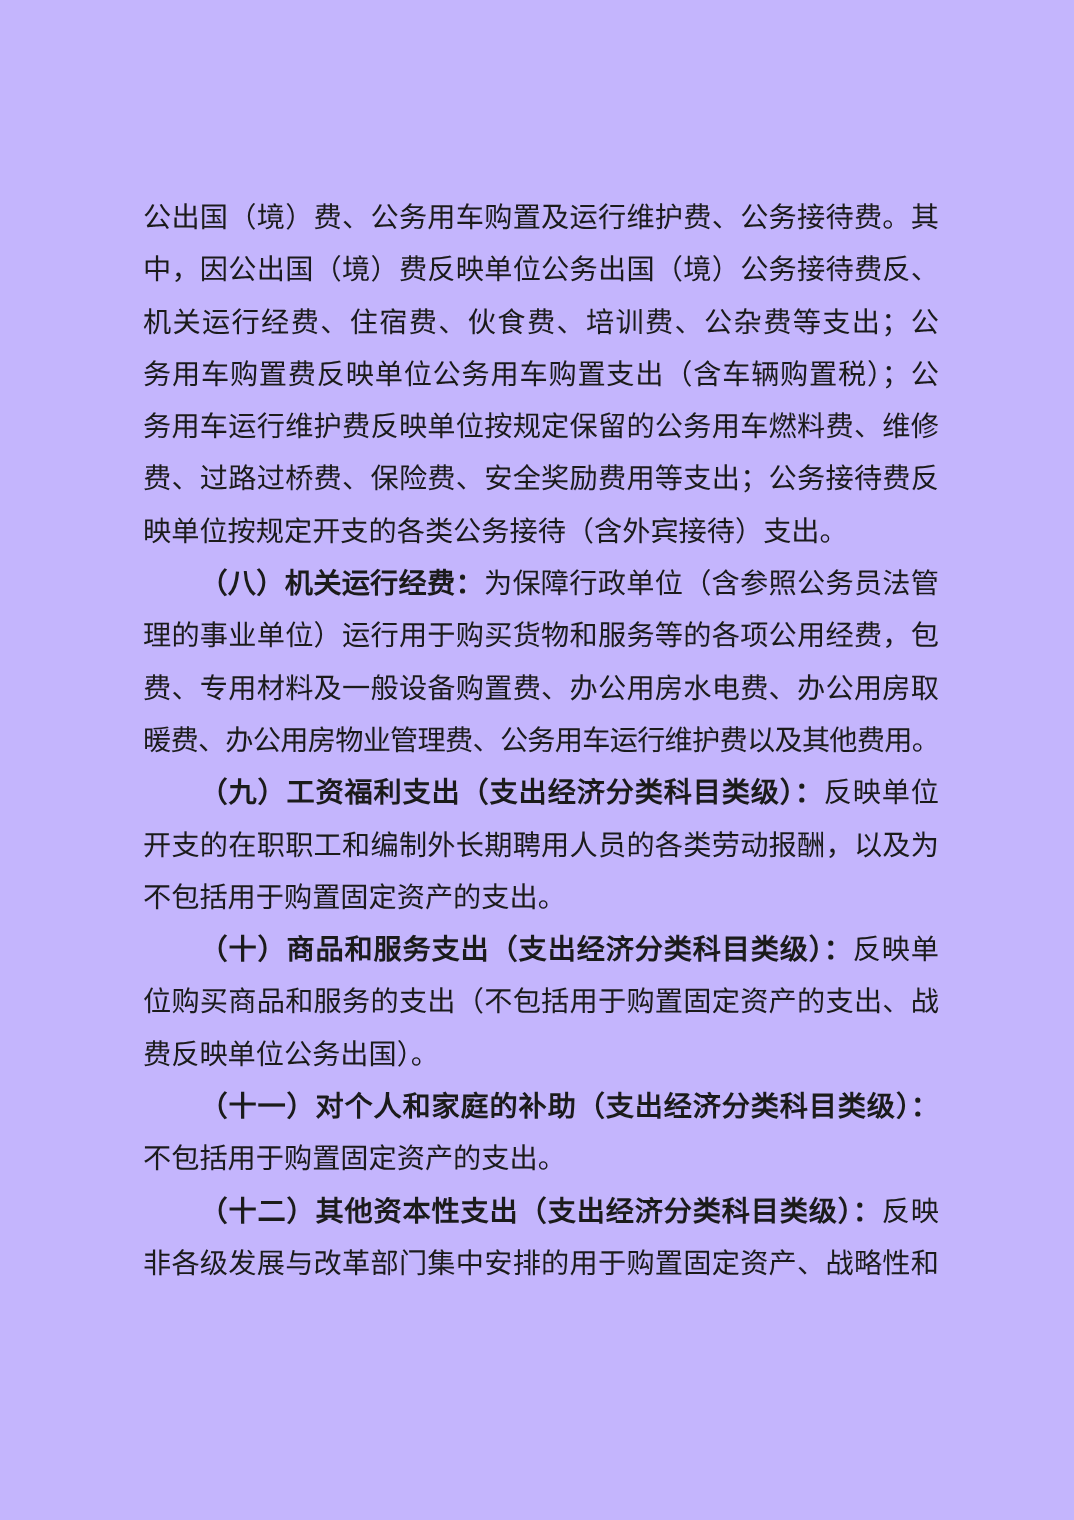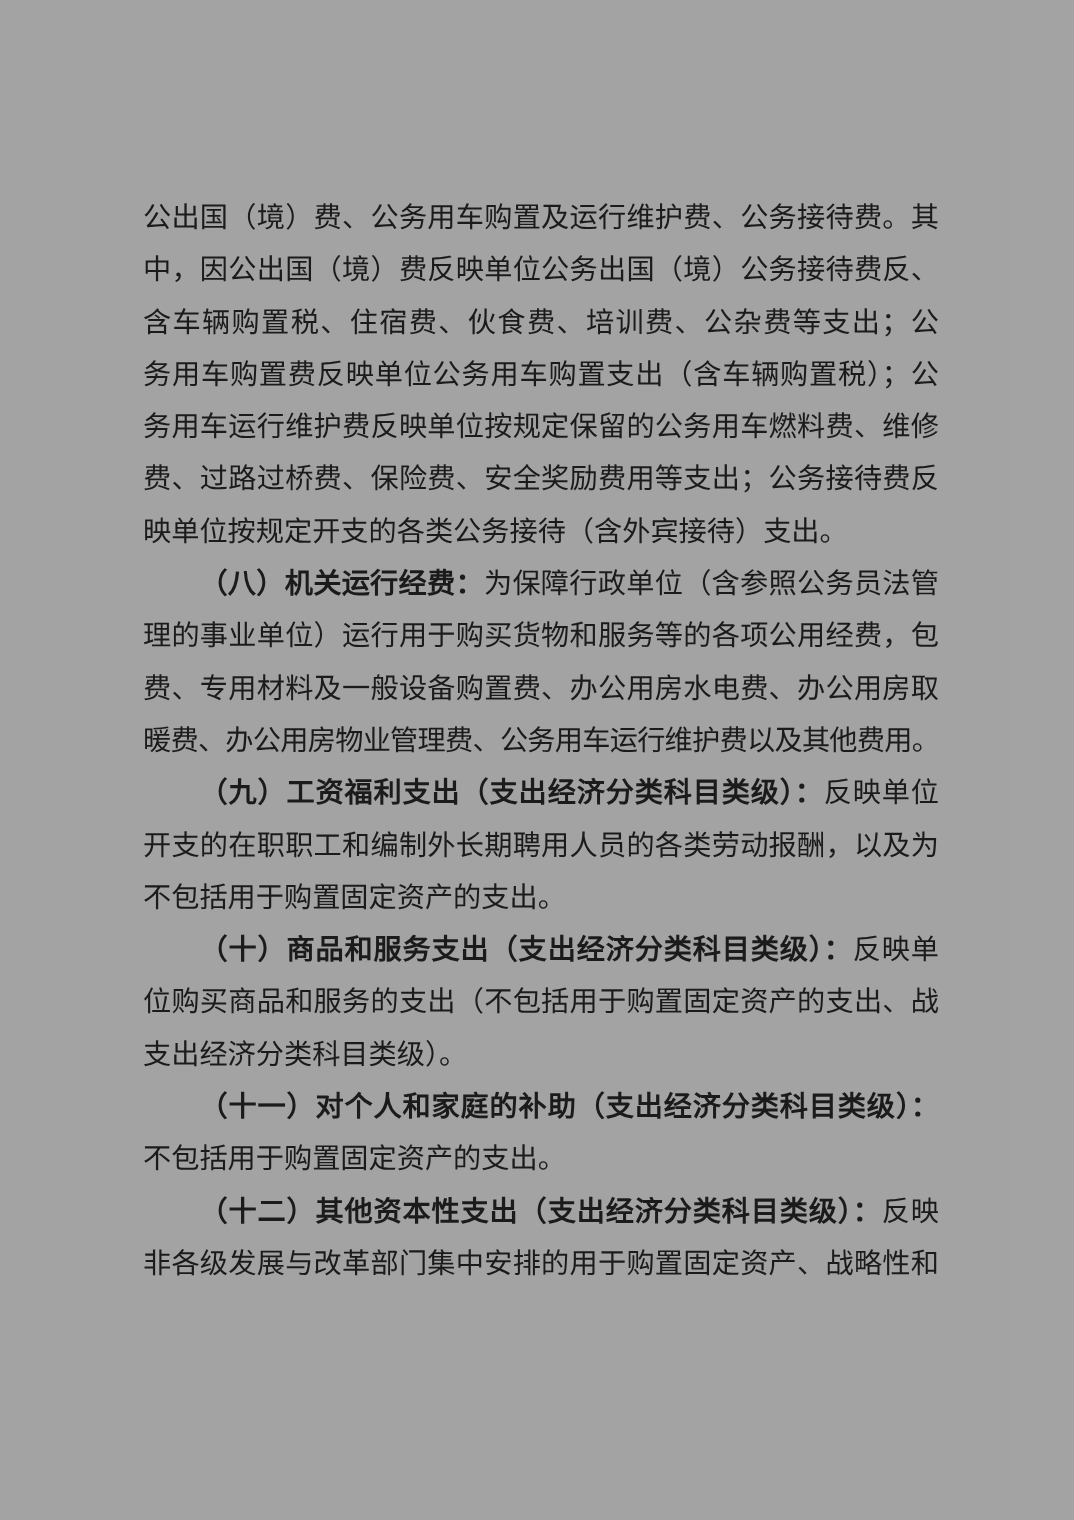--- a/index.html
+++ b/index.html
@@ -11,21 +11,21 @@
     width: 1074px;
     height: 1520px;
     position: relative;
     overflow: hidden;
     font-family: "Liberation Serif", "DejaVu Serif", serif;
     font-kerning: none;
   }
   .page {
     position: absolute;
     inset: 0;
-    background: #a3a3a3;
+    background: #c4b5fd;
   }
   .document-body {
     position: absolute;
     left: 143px;
     top: 192px;
     width: 796px;
     color: #1b1b1b;
     font-size: 28.2px;
   }
   .line {
@@ -49,33 +49,33 @@
   .seg { font-weight: 400; }
   .seg.bold { font-weight: 700; }
 </style>
 </head>
 <body>
 
 <div class="page">
   <div class="document-body">
       <div class="line"><span class="seg">公出国（境）费、公务用车购置及运行维护费、公务接待费。其</span></div>
       <div class="line"><span class="seg">中，因公出国（境）费反映单位公务出国（境）公务接待费反、国</span></div>
-      <div class="line"><span class="seg">含车辆购置税、住宿费、伙食费、培训费、公杂费等支出；公</span></div>
+      <div class="line"><span class="seg">机关运行经费、住宿费、伙食费、培训费、公杂费等支出；公</span></div>
       <div class="line"><span class="seg">务用车购置费反映单位公务用车购置支出（含车辆购置税）；公</span></div>
       <div class="line"><span class="seg">务用车运行维护费反映单位按规定保留的公务用车燃料费、维修</span></div>
       <div class="line"><span class="seg">费、过路过桥费、保险费、安全奖励费用等支出；公务接待费反</span></div>
       <div class="line lastline"><span class="seg">映单位按规定开支的各类公务接待（含外宾接待）支出。</span></div>
       <div class="line indent"><span class="seg bold">（八）机关运行经费：</span><span class="seg">为保障行政单位（含参照公务员法管</span></div>
       <div class="line"><span class="seg">理的事业单位）运行用于购买货物和服务等的各项公用经费，包</span></div>
       <div class="line"><span class="seg">费、专用材料及一般设备购置费、办公用房水电费、办公用房取</span></div>
       <div class="line tight"><span class="seg">暖费、办公用房物业管理费、公务用车运行维护费以及其他费用。</span></div>
       <div class="line indent"><span class="seg bold">（九）工资福利支出（支出经济分类科目类级）：</span><span class="seg">反映单位</span></div>
       <div class="line"><span class="seg">开支的在职职工和编制外长期聘用人员的各类劳动报酬，以及为</span></div>
       <div class="line lastline"><span class="seg">不包括用于购置固定资产的支出。</span></div>
       <div class="line indent"><span class="seg bold">（十）商品和服务支出（支出经济分类科目类级）：</span><span class="seg">反映单</span></div>
       <div class="line"><span class="seg">位购买商品和服务的支出（不包括用于购置固定资产的支出、战</span></div>
-      <div class="line lastline"><span class="seg">支出经济分类科目类级）。</span></div>
+      <div class="line lastline"><span class="seg">费反映单位公务出国）。</span></div>
       <div class="line indent"><span class="seg bold">（十一）对个人和家庭的补助（支出经济分类科目类级）：</span></div>
       <div class="line lastline"><span class="seg">不包括用于购置固定资产的支出。</span></div>
       <div class="line indent"><span class="seg bold">（十二）其他资本性支出（支出经济分类科目类级）：</span><span class="seg">反映</span></div>
       <div class="line"><span class="seg">非各级发展与改革部门集中安排的用于购置固定资产、战略性和</span></div>
     </div>
 </div>
 
 </body></html>

